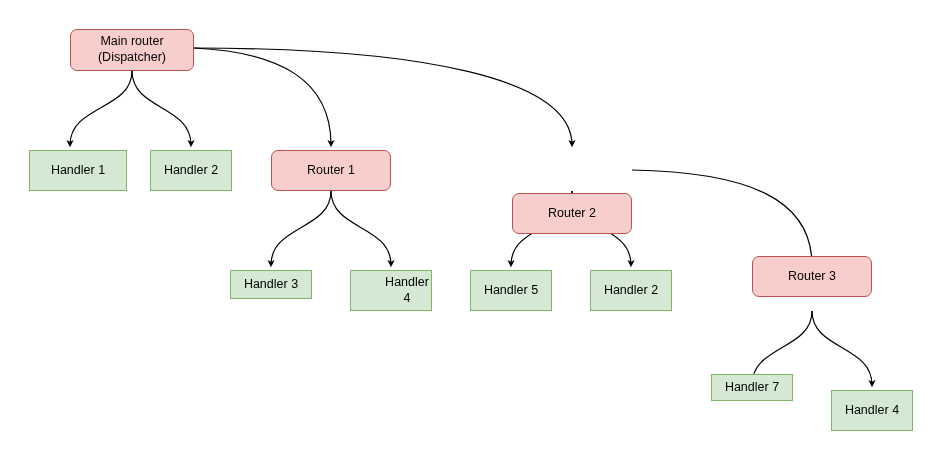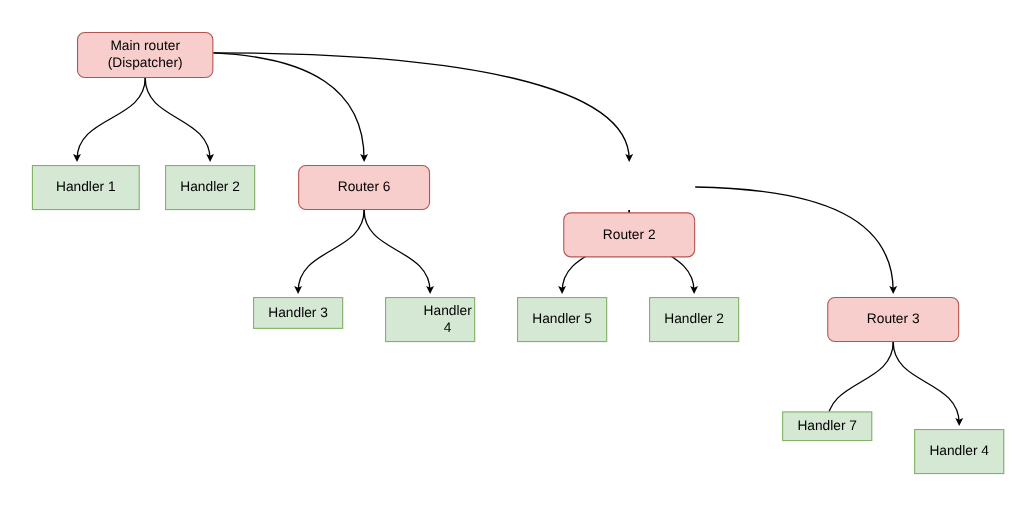--- a/index.html
+++ b/index.html
@@ -82,24 +82,24 @@
         <path d="M 812 311 C 812 350 752 345 752 385" fill="none" stroke="#000000" stroke-width="1.2" marker-end="url(#arrowhead)"></path>
         <path d="M 812 311 C 812 350 872 345 872 385" fill="none" stroke="#000000" stroke-width="1.2" marker-end="url(#arrowhead)"></path>
       </g>
   </svg>
 
   <div id="nodes-group">
       <div class="node node-router" style="left: 70px; top: 29px; width: 124px; height: 42px;"><span class="node-label">Main router
 (Dispatcher)</span></div>
       <div class="node node-handler" style="left: 29px; top: 150px; width: 98px; height: 41px;"><span class="node-label">Handler 1</span></div>
       <div class="node node-handler" style="left: 150px; top: 150px; width: 82px; height: 41px;"><span class="node-label">Handler 2</span></div>
-      <div class="node node-router" style="left: 271px; top: 150px; width: 120px; height: 41px;"><span class="node-label">Router 6</span></div>
+      <div class="node node-router" style="left: 271px; top: 150px; width: 120px; height: 41px;"><span class="node-label">Router 1</span></div>
       <div class="node node-router" style="left: 512px; top: 150px; width: 120px; height: 41px; margin-top: 43px;"><span class="node-label">Router 2</span></div>
       <div class="node node-handler" style="left: 230px; top: 270px; width: 82px; height: 29px;"><span class="node-label">Handler 3</span></div>
       <div class="node node-handler" style="left: 350px; top: 270px; width: 82px; height: 41px; padding-left: 32px;"><span class="node-label">Handler 4</span></div>
       <div class="node node-handler" style="left: 470px; top: 270px; width: 82px; height: 41px;"><span class="node-label">Handler 5</span></div>
       <div class="node node-handler" style="left: 590px; top: 270px; width: 82px; height: 41px;"><span class="node-label">Handler 2</span></div>
-      <div class="node node-router" style="left: 752px; top: 270px; width: 120px; height: 41px;"><span class="node-label">Router 3</span></div>
+      <div class="node node-router" style="left: 752px; top: 256px; width: 120px; height: 41px;"><span class="node-label">Router 3</span></div>
       <div class="node node-handler" style="left: 711px; top: 374px; width: 82px; height: 27px;"><span class="node-label">Handler 7</span></div>
       <div class="node node-handler" style="left: 831px; top: 390px; width: 82px; height: 41px;"><span class="node-label">Handler 4</span></div>
     </div>
 
 </div>
 
 </body></html>

